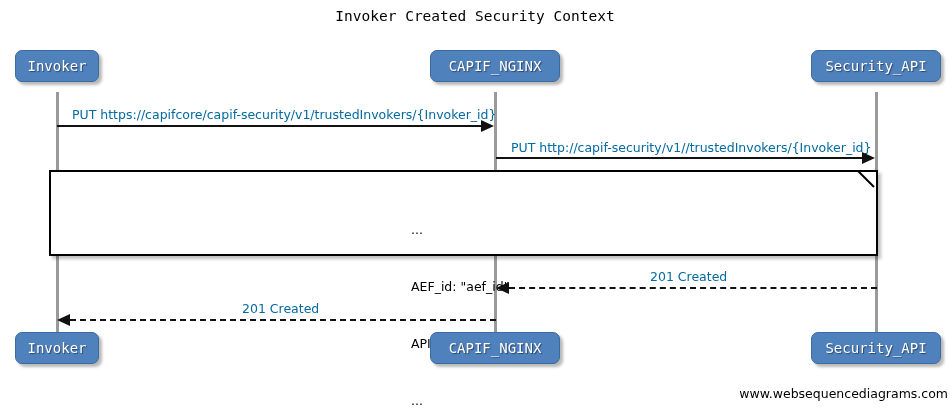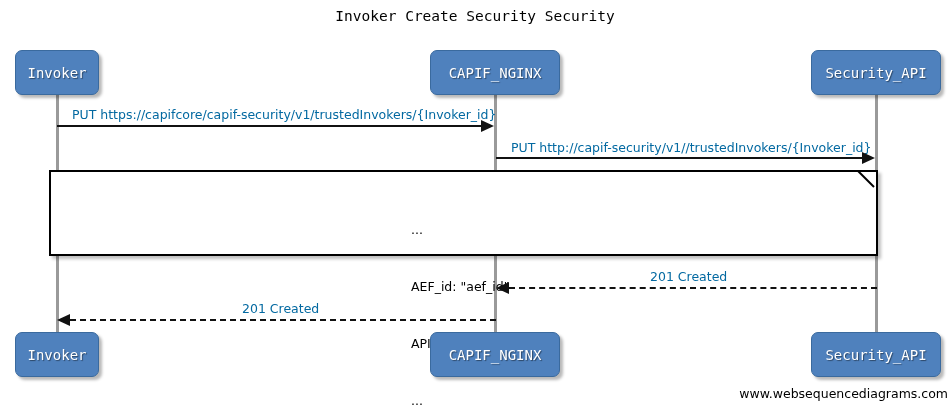--- a/index.html
+++ b/index.html
@@ -43,21 +43,21 @@
     box-sizing: border-box;
     background: #4f81bd;
     border: 1px solid #3a6a9e;
     border-radius: 7px;
     color: #ffffff;
     font-family: "DejaVu Sans Mono", "Liberation Mono", monospace;
     font-size: 14px;
     display: flex;
     align-items: center;
     justify-content: center;
-    height: 45px;
+    height: 32px;
     box-shadow: 3px 3px 3px rgba(0,0,0,0.28);
     text-shadow: 1px 1px 1px rgba(0,0,0,0.45);
     white-space: nowrap;
   }
   
   .msg-line {
     position: absolute;
     height: 0;
     border-top: 2px solid #111111;
   }
@@ -118,21 +118,21 @@
     font-size: 12.5px;
     color: #000000;
     white-space: nowrap;
   }
 </style>
 </head>
 <body>
 
 <div id="canvas">
 
-  <div class="diagram-title">Invoker Create Security Security</div>
+  <div class="diagram-title">Invoker Created Security Context</div>
 
   <div class="lifeline" style="left:56px;"></div>
   <div class="lifeline" style="left:494px;"></div>
   <div class="lifeline" style="left:875px;"></div>
 
   <div class="participant" style="left:15px;  top:50px; width:84px;">
     <span>Invoker</span>
   </div>
   <div class="participant" style="left:430px; top:50px; width:130px;">
     <span>CAPIF_NGINX</span>

